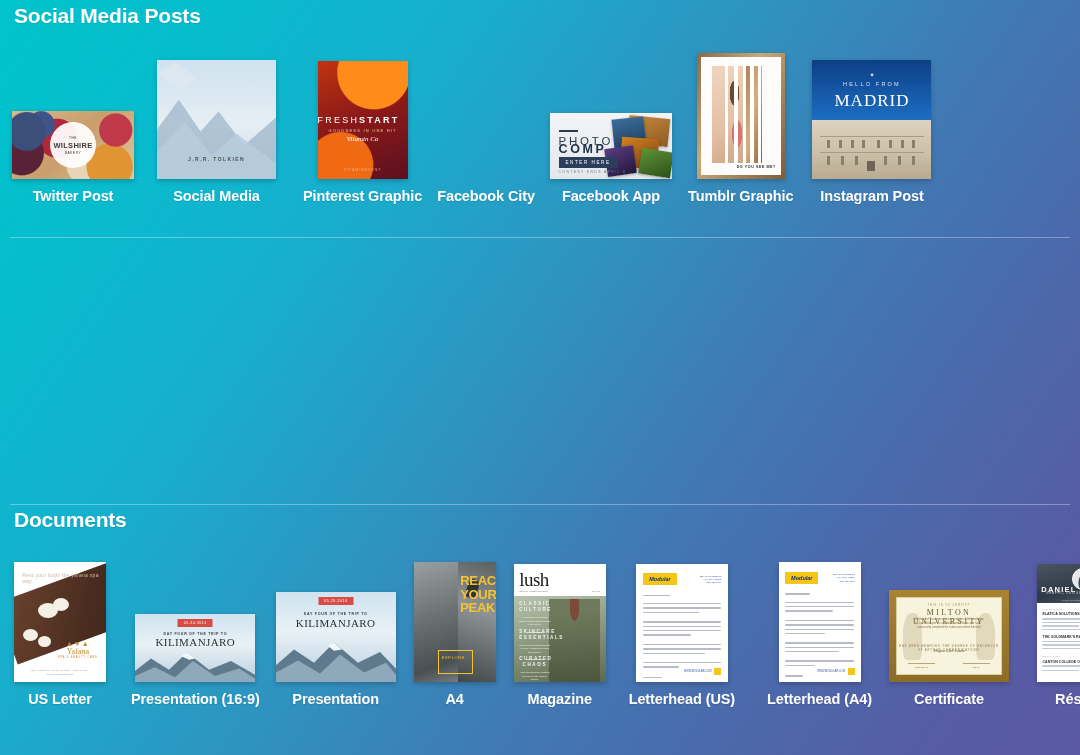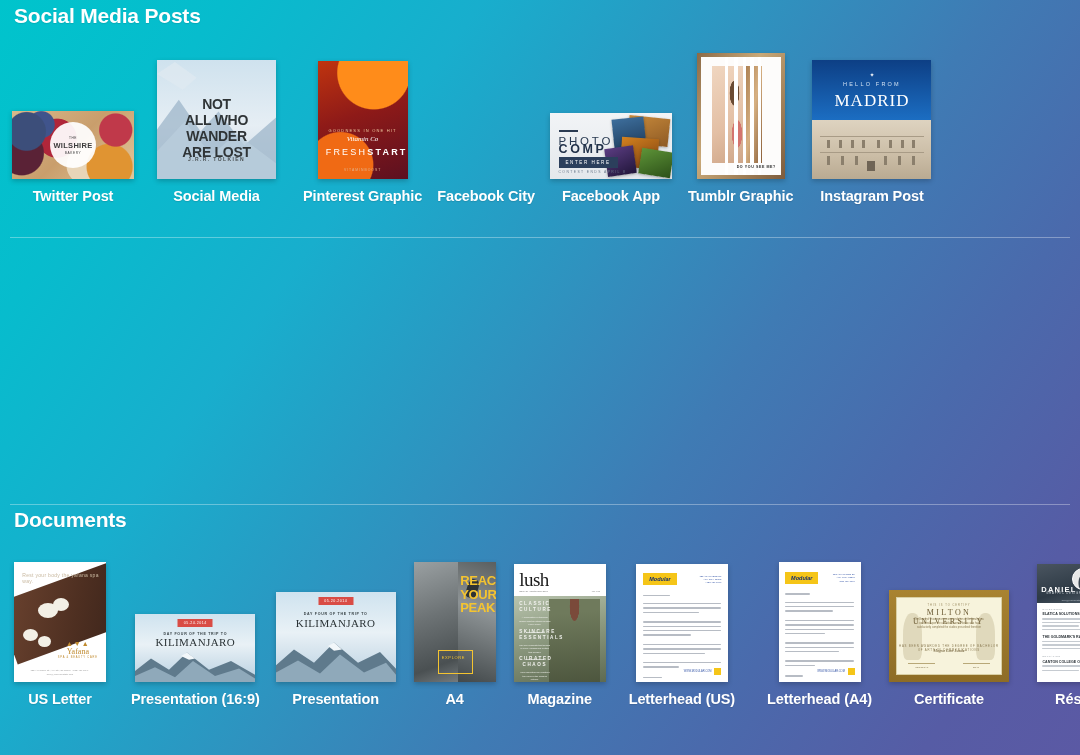--- a/index.html
+++ b/index.html
@@ -127,22 +127,22 @@
   .sm-attr { position:absolute; left:0; right:0; top:81%; text-align:center;
     color:#4a5052; font-size:5px; letter-spacing:1.4px; font-weight:bold; }
 
   
   .pin-bg { position:absolute; inset:0;
     background:
       radial-gradient(circle at 62% 10%, #ff8c1a 0 30%, transparent 31%),
       radial-gradient(circle at 25% 88%, #f06a14 0 26%, transparent 27%),
       linear-gradient(160deg,#c0340f 0%,#8e1a18 45%,#5c1020 100%);
   }
-  .pin-t1 { position:absolute; left:0; right:0; top:46%; text-align:right;
-    font-size:9px; letter-spacing:2.2px; color:#fff; font-weight:300;margin-top:32px; }
+  .pin-t1 { position:absolute; left:0; right:0; top:46%; text-align:left;
+    font-size:9px; letter-spacing:2.2px; color:#fff; font-weight:300; }
   .pin-t1 b { font-weight:bold; }
   .pin-t2 { position:absolute; left:0; right:0; top:57%; text-align:center;
     font-size:4px; letter-spacing:1.2px; color:#f0c9a0; }
   .pin-t3 { position:absolute; left:0; right:0; top:63%; text-align:center;
     font-size:7px; color:#fff; font-style:italic; font-family:"Liberation Serif",serif; }
   .pin-t4 { position:absolute; left:0; right:0; bottom:6%; text-align:center;
     font-size:3.4px; letter-spacing:1px; color:#e2b48c; }
 
   
   .wf-bg { position:absolute; inset:0;
@@ -327,26 +327,20 @@
 
     <div class="item" style="margin-left:23px;">
       <div class="thumb" style="width:119px;height:119px;">
         <div class="art">
           <div class="sm-bg"></div>
           <svg class="sm-mt" viewBox="0 0 120 120" preserveAspectRatio="none" style="top:0;height:100%;">
             <polygon points="0,70 22,40 44,72 62,52 88,86 120,58 120,120 0,120" fill="#9db6c9" opacity=".75"></polygon>
             <polygon points="0,92 28,62 55,96 80,74 120,104 120,120 0,120" fill="#b9cddc" opacity=".8"></polygon>
             <polygon points="0,14 18,2 40,18 26,30" fill="#dfeaf1" opacity=".7"></polygon>
           </svg>
-          <div class="sm-quote">
-            <div>NOT</div>
-            <div>ALL WHO</div>
-            <div>WANDER</div>
-            <div>ARE LOST</div>
-          </div>
           <div class="sm-attr">J.R.R. TOLKIEN</div>
         </div>
       </div>
       <div class="item-label">Social Media</div>
     </div>
 
     <div class="item" style="margin-left:27px;">
       <div class="thumb" style="width:90px;height:118px;">
         <div class="art">
           <div class="pin-bg"></div>

